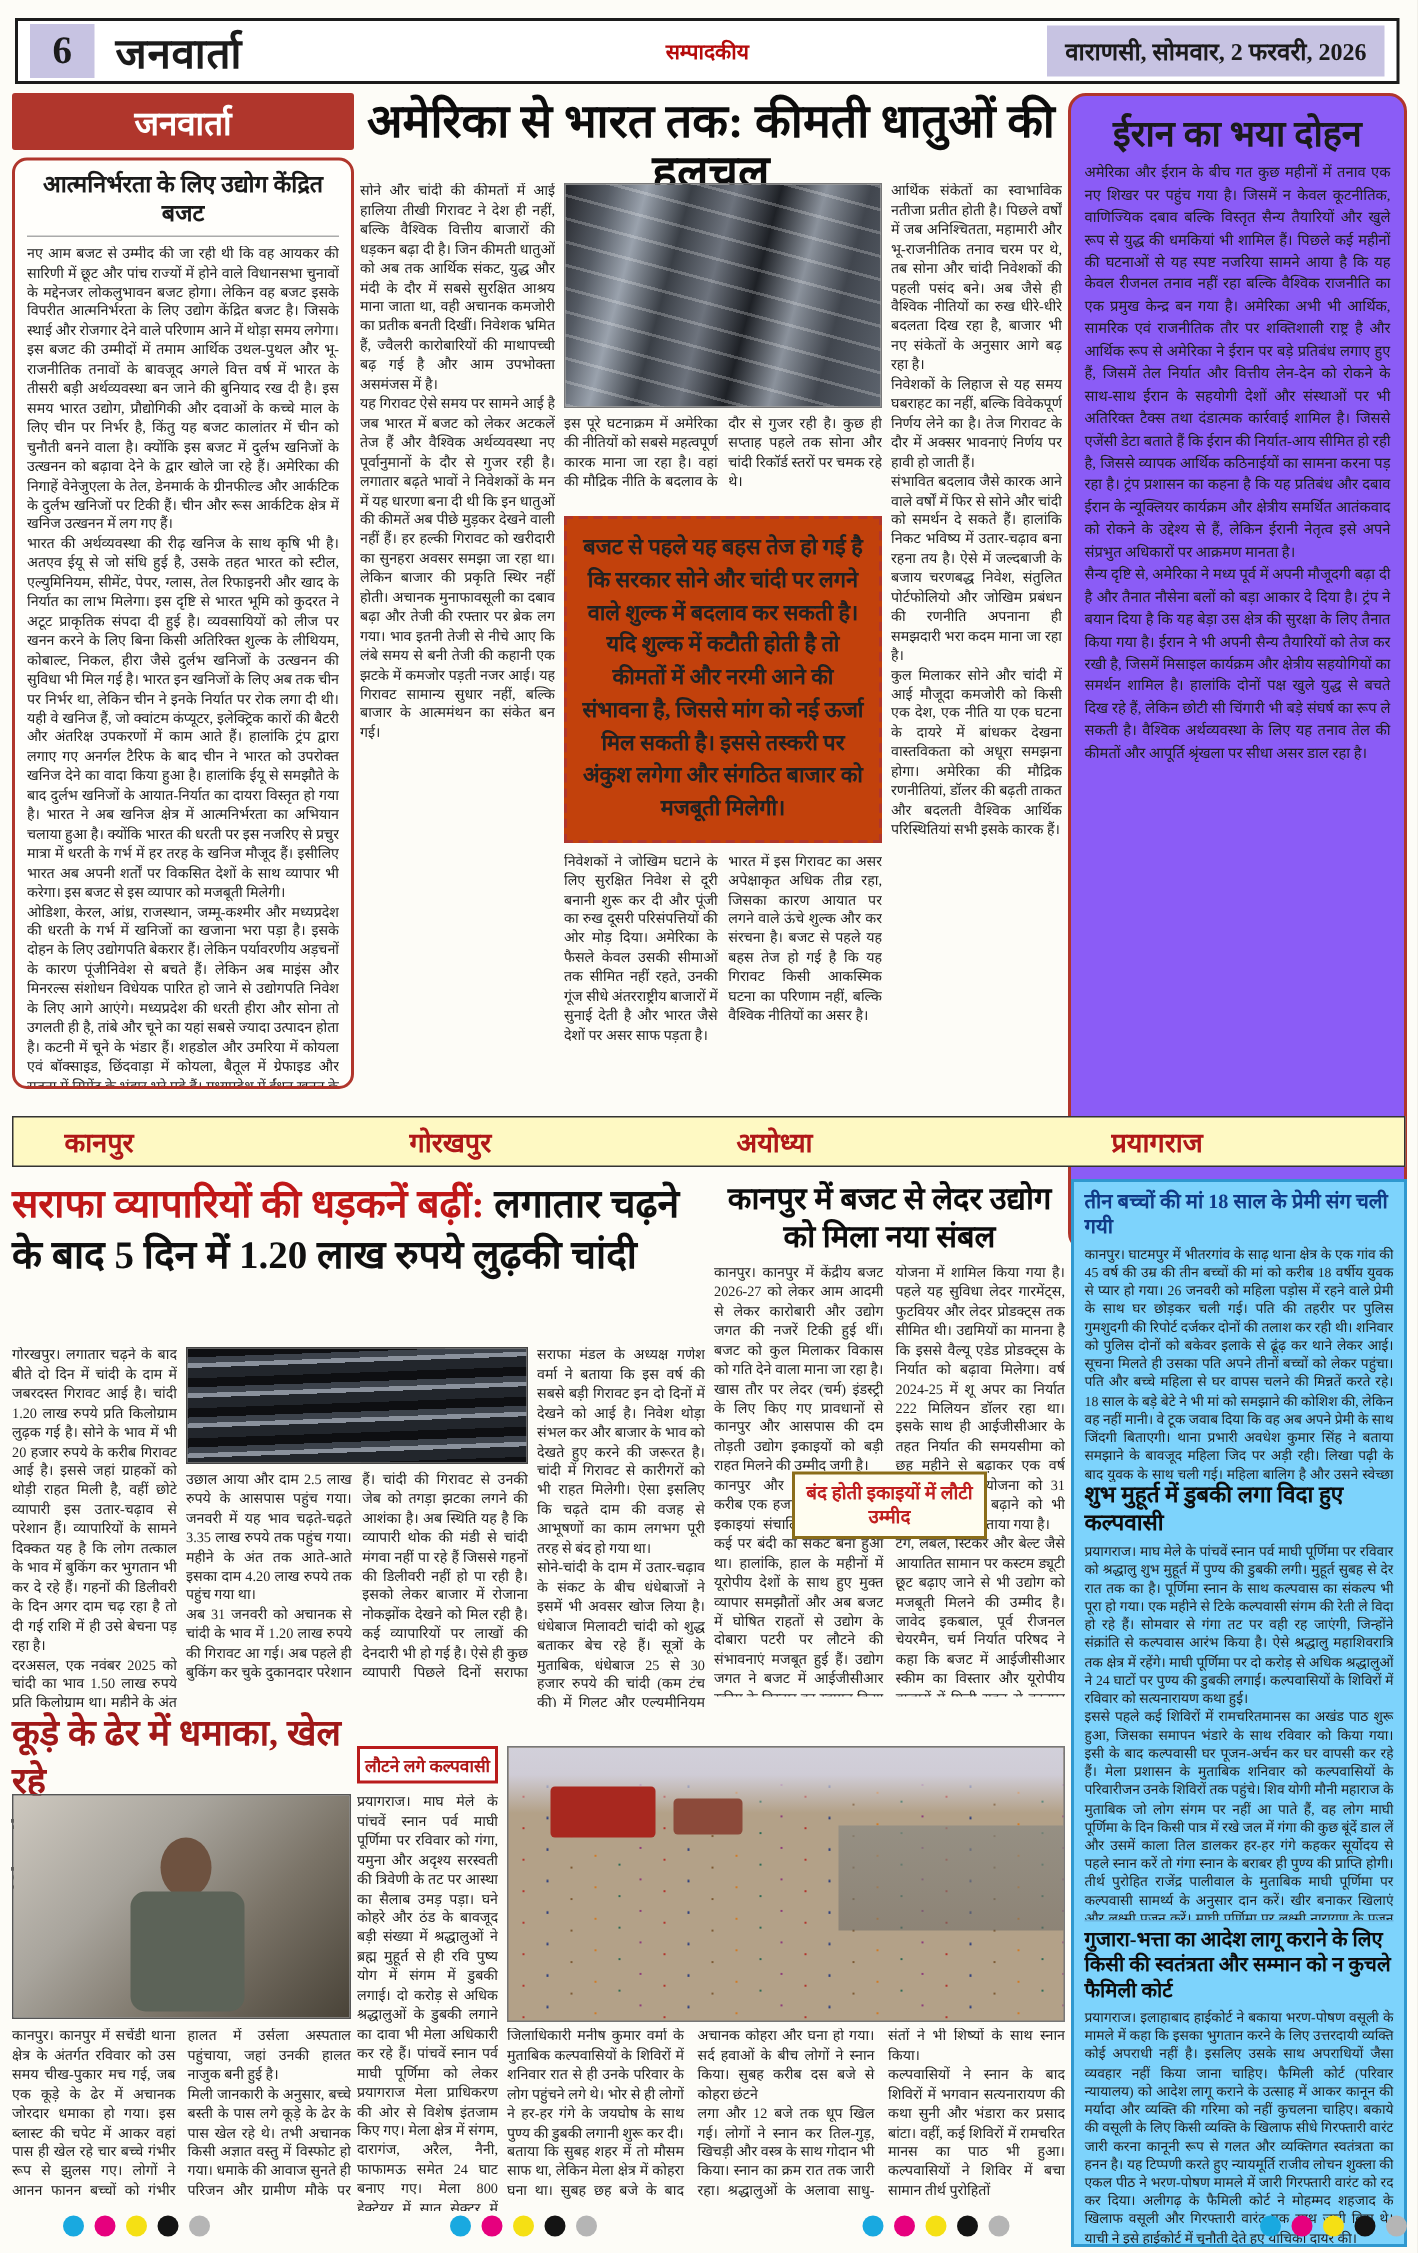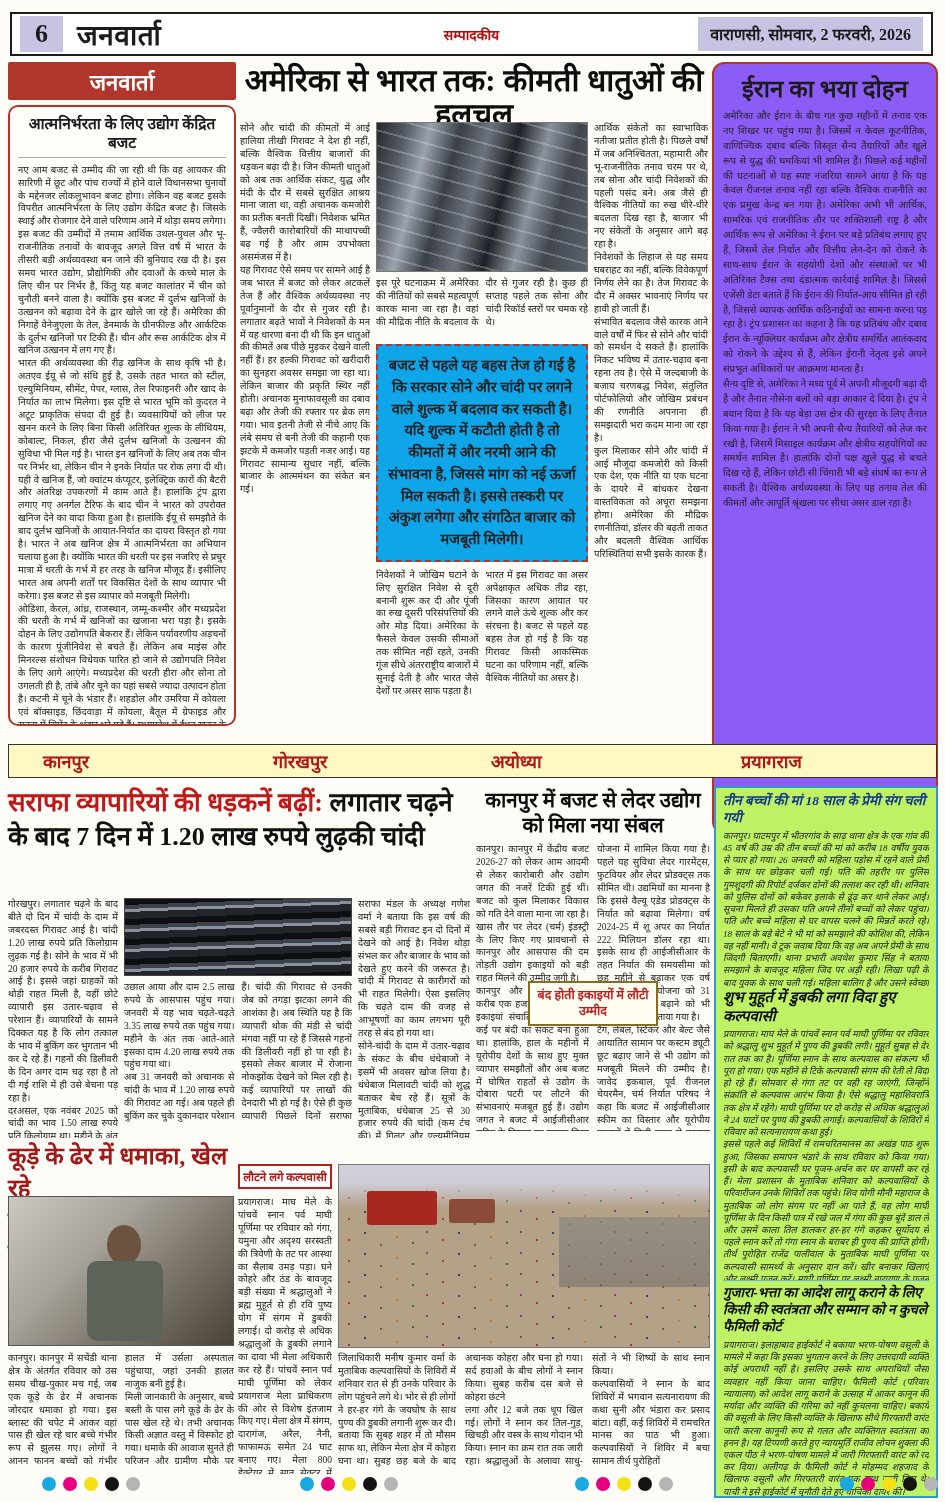--- a/index.html
+++ b/index.html
@@ -24,21 +24,21 @@
   
   .main-h1{position:absolute;left:238px;top:64px;width:472px;font-size:31px;font-weight:bold;
            text-align:center;line-height:1.1;color:#0c0c0c;margin:0;}
   .me-col1{position:absolute;left:240px;top:122px;width:130px;height:616px;}
   .me-center{position:absolute;left:376px;top:122px;width:212px;height:616px;}
   .photo-silver{height:150px;border:1px solid #777;box-sizing:border-box;
      background:linear-gradient(105deg,#24262b 0%,#555b64 12%,#9aa2ad 22%,#3a3f46 34%,#6d737d 46%,#1e2126 58%,#8b929c 70%,#41464e 82%,#5d646e 100%);}
   .photo-silver .sheen{width:100%;height:100%;
      background:repeating-linear-gradient(15deg,rgba(255,255,255,.22) 0 2px,rgba(0,0,0,0) 2px 15px);}
   .me-two{column-count:2;column-gap:7px;margin-top:5px;height:60px;overflow:hidden;}
-  .quote{margin-top:7px;background:#0ea5e9;border:2px dashed #b0362c;padding:9px 10px;
+  .quote{margin-top:7px;background:#c2410c;border:2px dashed #b0362c;padding:9px 10px;
          font-size:14.5px;font-weight:bold;text-align:center;line-height:1.5;color:#222;}
   .me-two2{column-count:2;column-gap:7px;margin-top:7px;height:172px;overflow:hidden;}
   .me-col3{position:absolute;left:594px;top:122px;width:114px;height:616px;}
   
   .iran{position:absolute;left:712px;top:62px;width:226px;height:772px;border:2px solid #b0362c;
         border-radius:12px;padding:4px 9px;box-sizing:border-box;background:#8b5cf6;overflow:hidden;}
   .iran h2{font-size:24px;text-align:center;margin:3px 0 5px;}
   .iran .bodytext{line-height:1.52;font-size:9.8px;}
   
   .band{position:absolute;left:8px;top:744px;width:929px;height:34px;background:#fef9c3;
@@ -56,22 +56,22 @@
   .sil-col4{position:absolute;left:358px;top:898px;width:112px;height:240px;}
   
   .leather{position:absolute;left:476px;top:788px;width:234px;height:350px;}
   .leather h2{font-size:20.5px;text-align:center;margin:0 0 6px;line-height:1.2;color:#0c0c0c;}
   .leather .cols{display:flex;gap:8px;height:288px;overflow:hidden;position:relative;}
   .leather .col{width:50%;}
   .inset{position:absolute;left:50%;top:138px;transform:translateX(-50%);width:120px;
          border:2px solid #8a6d1a;background:#fffdf0;color:#c02020;font-weight:bold;
          text-align:center;font-size:12.5px;line-height:1.25;padding:5px 3px;}
   
-  .bluecol{position:absolute;left:714px;top:786px;width:224px;height:712px;background:#bef264;
-           border:2px solid #2f98cf;box-sizing:border-box;padding:5px 7px;overflow:hidden;font-style:italic;}
+  .bluecol{position:absolute;left:714px;top:786px;width:224px;height:712px;background:#7dd3fc;
+           border:2px solid #2f98cf;box-sizing:border-box;padding:5px 7px;overflow:hidden;}
   .bluecol h3{margin:0 0 3px;line-height:1.25;}
   .h-navy{color:#103a86;font-size:13.5px;}
   .h-blk2{color:#0d0d0d;font-size:15px;margin-top:6px;}
   .h-blk3{color:#0d0d0d;font-size:13.5px;margin-top:6px;border-top:1px solid #6db4dc;padding-top:4px;}
   .bluecol .bodytext{font-size:9.2px;line-height:1.33;}
   
   .blast-h{position:absolute;left:8px;top:1140px;width:226px;font-size:24px;font-weight:bold;line-height:1.35;margin:0;}
   .photo-child{position:absolute;left:8px;top:1196px;width:226px;height:150px;border:1px solid #555;box-sizing:border-box;
      background:linear-gradient(135deg,#cdc8bf 0%,#a8a49c 35%,#7b7468 65%,#494338 100%);}
   .photo-child .head{position:absolute;left:98px;top:28px;width:34px;height:40px;border-radius:50%;background:#6e5240;}
@@ -151,21 +151,21 @@
 सैन्य दृष्टि से, अमेरिका ने मध्य पूर्व में अपनी मौजूदगी बढ़ा दी है और तैनात नौसेना बलों को बड़ा आकार दे दिया है। ट्रंप ने बयान दिया है कि यह बेड़ा उस क्षेत्र की सुरक्षा के लिए तैनात किया गया है। ईरान ने भी अपनी सैन्य तैयारियों को तेज कर रखी है, जिसमें मिसाइल कार्यक्रम और क्षेत्रीय सहयोगियों का समर्थन शामिल है। हालांकि दोनों पक्ष खुले युद्ध से बचते दिख रहे हैं, लेकिन छोटी सी चिंगारी भी बड़े संघर्ष का रूप ले सकती है। वैश्विक अर्थव्यवस्था के लिए यह तनाव तेल की कीमतों और आपूर्ति श्रृंखला पर सीधा असर डाल रहा है।</div>
   </div>
 
   <div class="band">
     <span class="city1">कानपुर</span>
     <span class="city2">गोरखपुर</span>
     <span class="city3">अयोध्या</span>
     <span class="city4">प्रयागराज</span>
   </div>
 
-  <h2 class="sil-h"><span class="red">सराफा व्यापारियों की धड़कनें बढ़ीं:</span><span class="blk"> लगातार चढ़ने के बाद 7 दिन में 1.20 लाख रुपये लुढ़की चांदी</span></h2>
+  <h2 class="sil-h"><span class="red">सराफा व्यापारियों की धड़कनें बढ़ीं:</span><span class="blk"> लगातार चढ़ने के बाद 5 दिन में 1.20 लाख रुपये लुढ़की चांदी</span></h2>
   <div class="sil-col1 bodytext clip">गोरखपुर। लगातार चढ़ने के बाद बीते दो दिन में चांदी के दाम में जबरदस्त गिरावट आई है। चांदी 1.20 लाख रुपये प्रति किलोग्राम लुढ़क गई है। सोने के भाव में भी 20 हजार रुपये के करीब गिरावट आई है। इससे जहां ग्राहकों को थोड़ी राहत मिली है, वहीं छोटे व्यापारी इस उतार-चढ़ाव से परेशान हैं। व्यापारियों के सामने दिक्कत यह है कि लोग तत्काल के भाव में बुकिंग कर भुगतान भी कर दे रहे हैं। गहनों की डिलीवरी के दिन अगर दाम चढ़ रहा है तो दी गई राशि में ही उसे बेचना पड़ रहा है।
 दरअसल, एक नवंबर 2025 को चांदी का भाव 1.50 लाख रुपये प्रति किलोग्राम था। महीने के अंत में वह 1.74 लाख रुपये प्रति किलोग्राम हो गया। दिसंबर में अचानक चांदी की कीमत में 34.70 प्रतिशत तक का</div>
   <div class="sil-center">
     <div class="photo-silver2"></div>
     <div class="sil-two bodytext">उछाल आया और दाम 2.5 लाख रुपये के आसपास पहुंच गया। जनवरी में यह भाव चढ़ते-चढ़ते 3.35 लाख रुपये तक पहुंच गया। महीने के अंत तक आते-आते इसका दाम 4.20 लाख रुपये तक पहुंच गया था।
 अब 31 जनवरी को अचानक से चांदी के भाव में 1.20 लाख रुपये की गिरावट आ गई। अब पहले ही बुकिंग कर चुके दुकानदार परेशान हैं। चांदी की गिरावट से उनकी जेब को तगड़ा झटका लगने की आशंका है। अब स्थिति यह है कि व्यापारी थोक की मंडी से चांदी मंगवा नहीं पा रहे हैं जिससे गहनों की डिलीवरी नहीं हो पा रही है। इसको लेकर बाजार में रोजाना नोकझोंक देखने को मिल रही है। कई व्यापारियों पर लाखों की देनदारी भी हो गई है। ऐसे ही कुछ व्यापारी पिछले दिनों सराफा पदाधिकारियों के पास अपनी व्यथा लेकर और समझौते के लिए पहुंचे थे लेकिन भाव के उतार-चढ़ाव को देखते हुए सभी को इंतजार करने की सलाह दी गई।</div>
   </div>
   <div class="sil-col4 bodytext clip">सराफा मंडल के अध्यक्ष गणेश वर्मा ने बताया कि इस वर्ष की सबसे बड़ी गिरावट इन दो दिनों में देखने को आई है। निवेश थोड़ा संभल कर और बाजार के भाव को देखते हुए करने की जरूरत है। चांदी में गिरावट से कारीगरों को भी राहत मिलेगी। ऐसा इसलिए कि चढ़ते दाम की वजह से आभूषणों का काम लगभग पूरी तरह से बंद हो गया था।
 सोने-चांदी के दाम में उतार-चढ़ाव के संकट के बीच धंधेबाजों ने इसमें भी अवसर खोज लिया है। धंधेबाज मिलावटी चांदी को शुद्ध बताकर बेच रहे हैं। सूत्रों के मुताबिक, धंधेबाज 25 से 30 हजार रुपये की चांदी (कम टंच की) में गिलट और एल्यूमीनियम की मिलावट कर रहे हैं और इसे 9999 टंच की चांदी बताकर बेच रहे हैं।</div>
 

